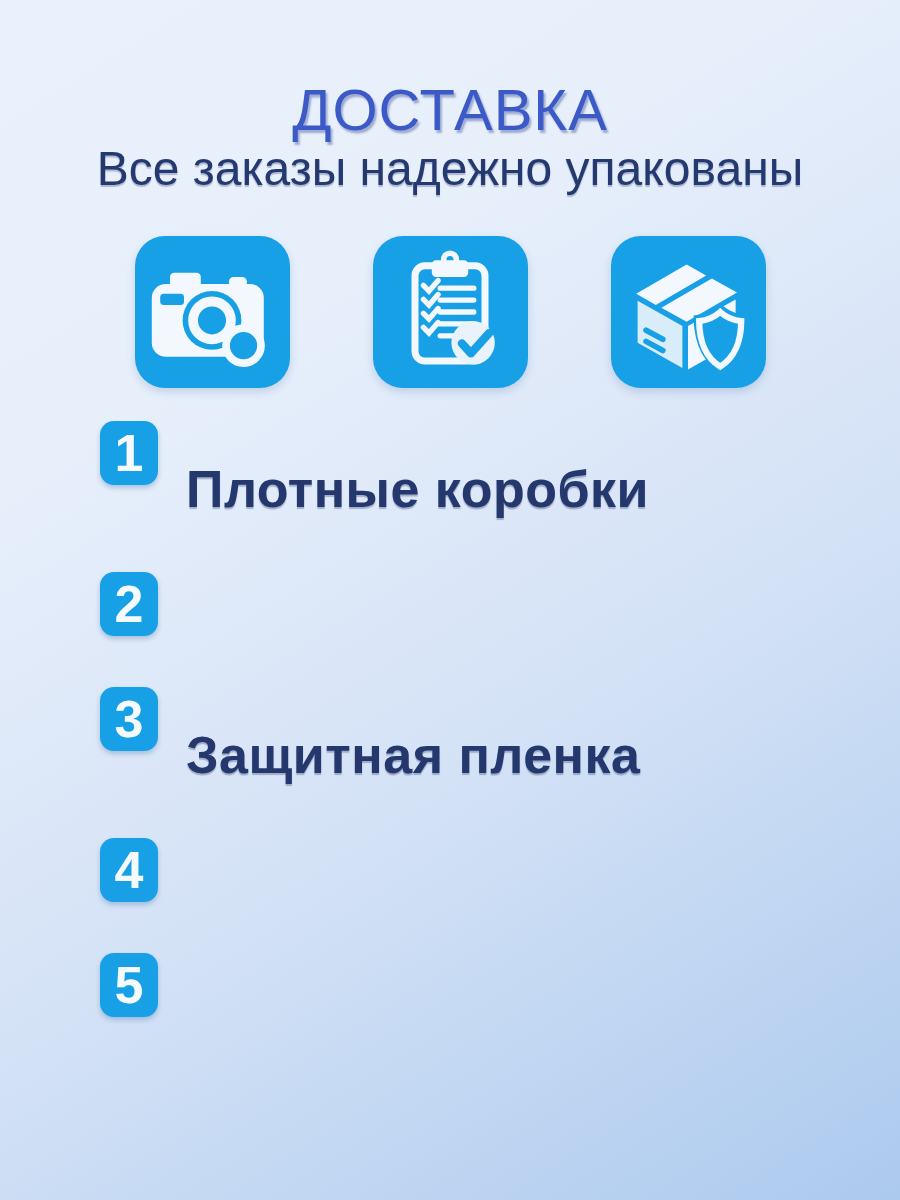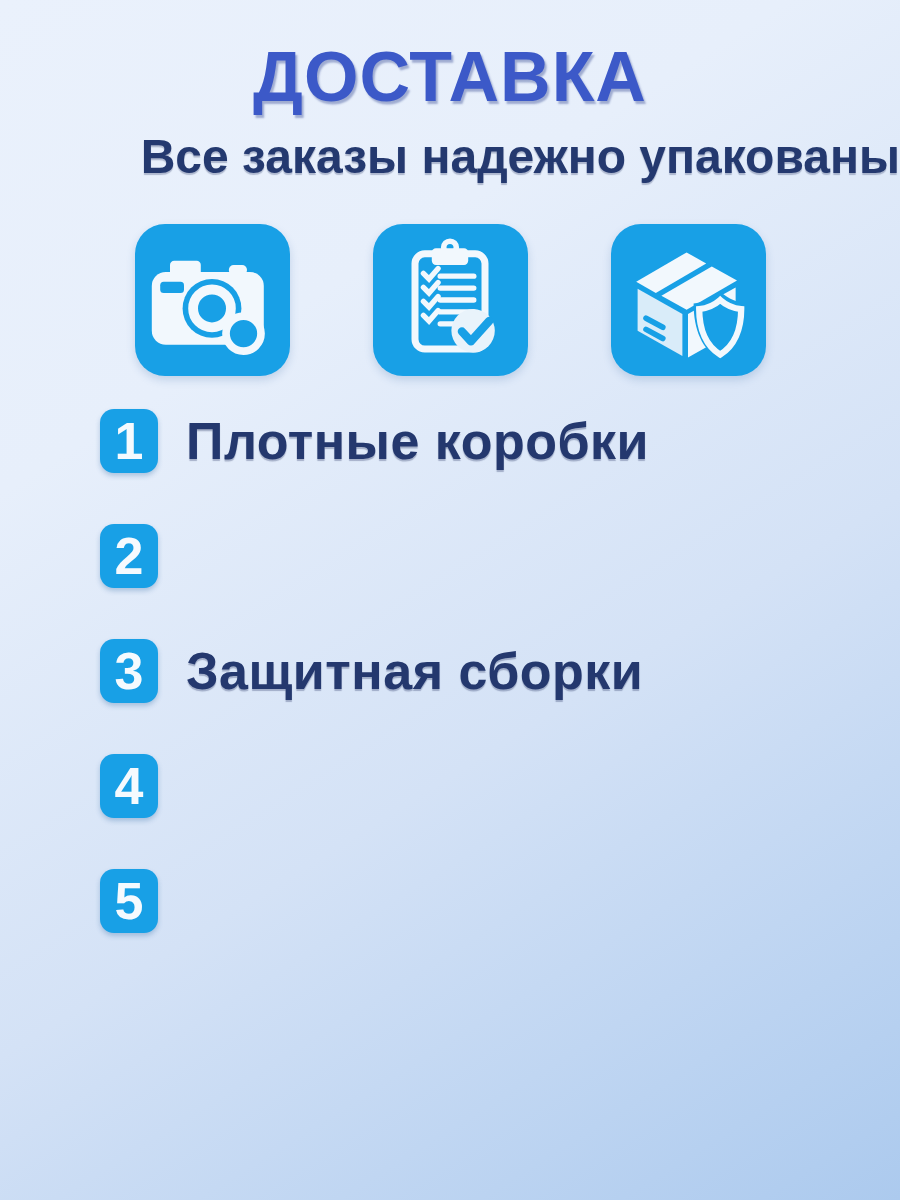--- a/index.html
+++ b/index.html
@@ -8,34 +8,33 @@
     font-family: "Liberation Sans", "DejaVu Sans", sans-serif;
   }
   .page {
     position: relative;
     width: 900px;
     height: 1200px;
     overflow: hidden;
     background: linear-gradient(148deg, #eaf1fc 0%, #e7effb 28%, #d4e2f6 60%, #accaee 100%);
   }
   .title {
-    margin-top: 41px;
+    margin-top: 80px;
     text-align: center;
-    font-size: 70px;
+    font-size: 58px;
     line-height: 1.05;
-    font-weight: 700;
+    font-weight: 400;
     letter-spacing: 1px;
     color: #3c59c8;
     text-shadow: 2px 3px 2px rgba(40, 60, 140, 0.38);
   }
   .subtitle {
-    margin-top: 14px;
-    text-align: right;
+    text-align: center;
     font-size: 48px;
-    font-weight: 700;
+    font-weight: 400;
     color: #24396f;
     text-shadow: 0 2px 1px rgba(25, 40, 90, 0.28);
   }
   .icons-row {
     margin-top: 40px;
     display: flex;
     justify-content: center;
     gap: 83px;
   }
   .icon-tile {
@@ -78,20 +77,21 @@
     box-shadow: 0 3px 5px rgba(40, 100, 160, 0.30);
   }
   .item-text {
     font-size: 52px;
     font-weight: 700;
     line-height: 64px;
     color: #24386e;
     letter-spacing: 0.5px;
     white-space: pre-line;
     text-shadow: 0 2px 1px rgba(25, 40, 90, 0.30);
+    margin-top: 36px;
   }
 </style>
 </head>
 <body>
 
 <div class="page">
 
   <div class="title">ДОСТАВКА</div>
 
   <div class="subtitle">Все заказы надежно упакованы</div>
@@ -166,21 +166,21 @@
       <div class="num-badge">1</div>
       <div class="item-text">Плотные коробки</div>
     </div>
 
     <div class="list-item">
       <div class="num-badge">2</div>
     </div>
 
     <div class="list-item">
       <div class="num-badge">3</div>
-      <div class="item-text">Защитная сборки</div>
+      <div class="item-text">Защитная пленка</div>
     </div>
 
     <div class="list-item">
       <div class="num-badge">4</div>
     </div>
 
     <div class="list-item">
       <div class="num-badge">5</div>
     </div>
 

